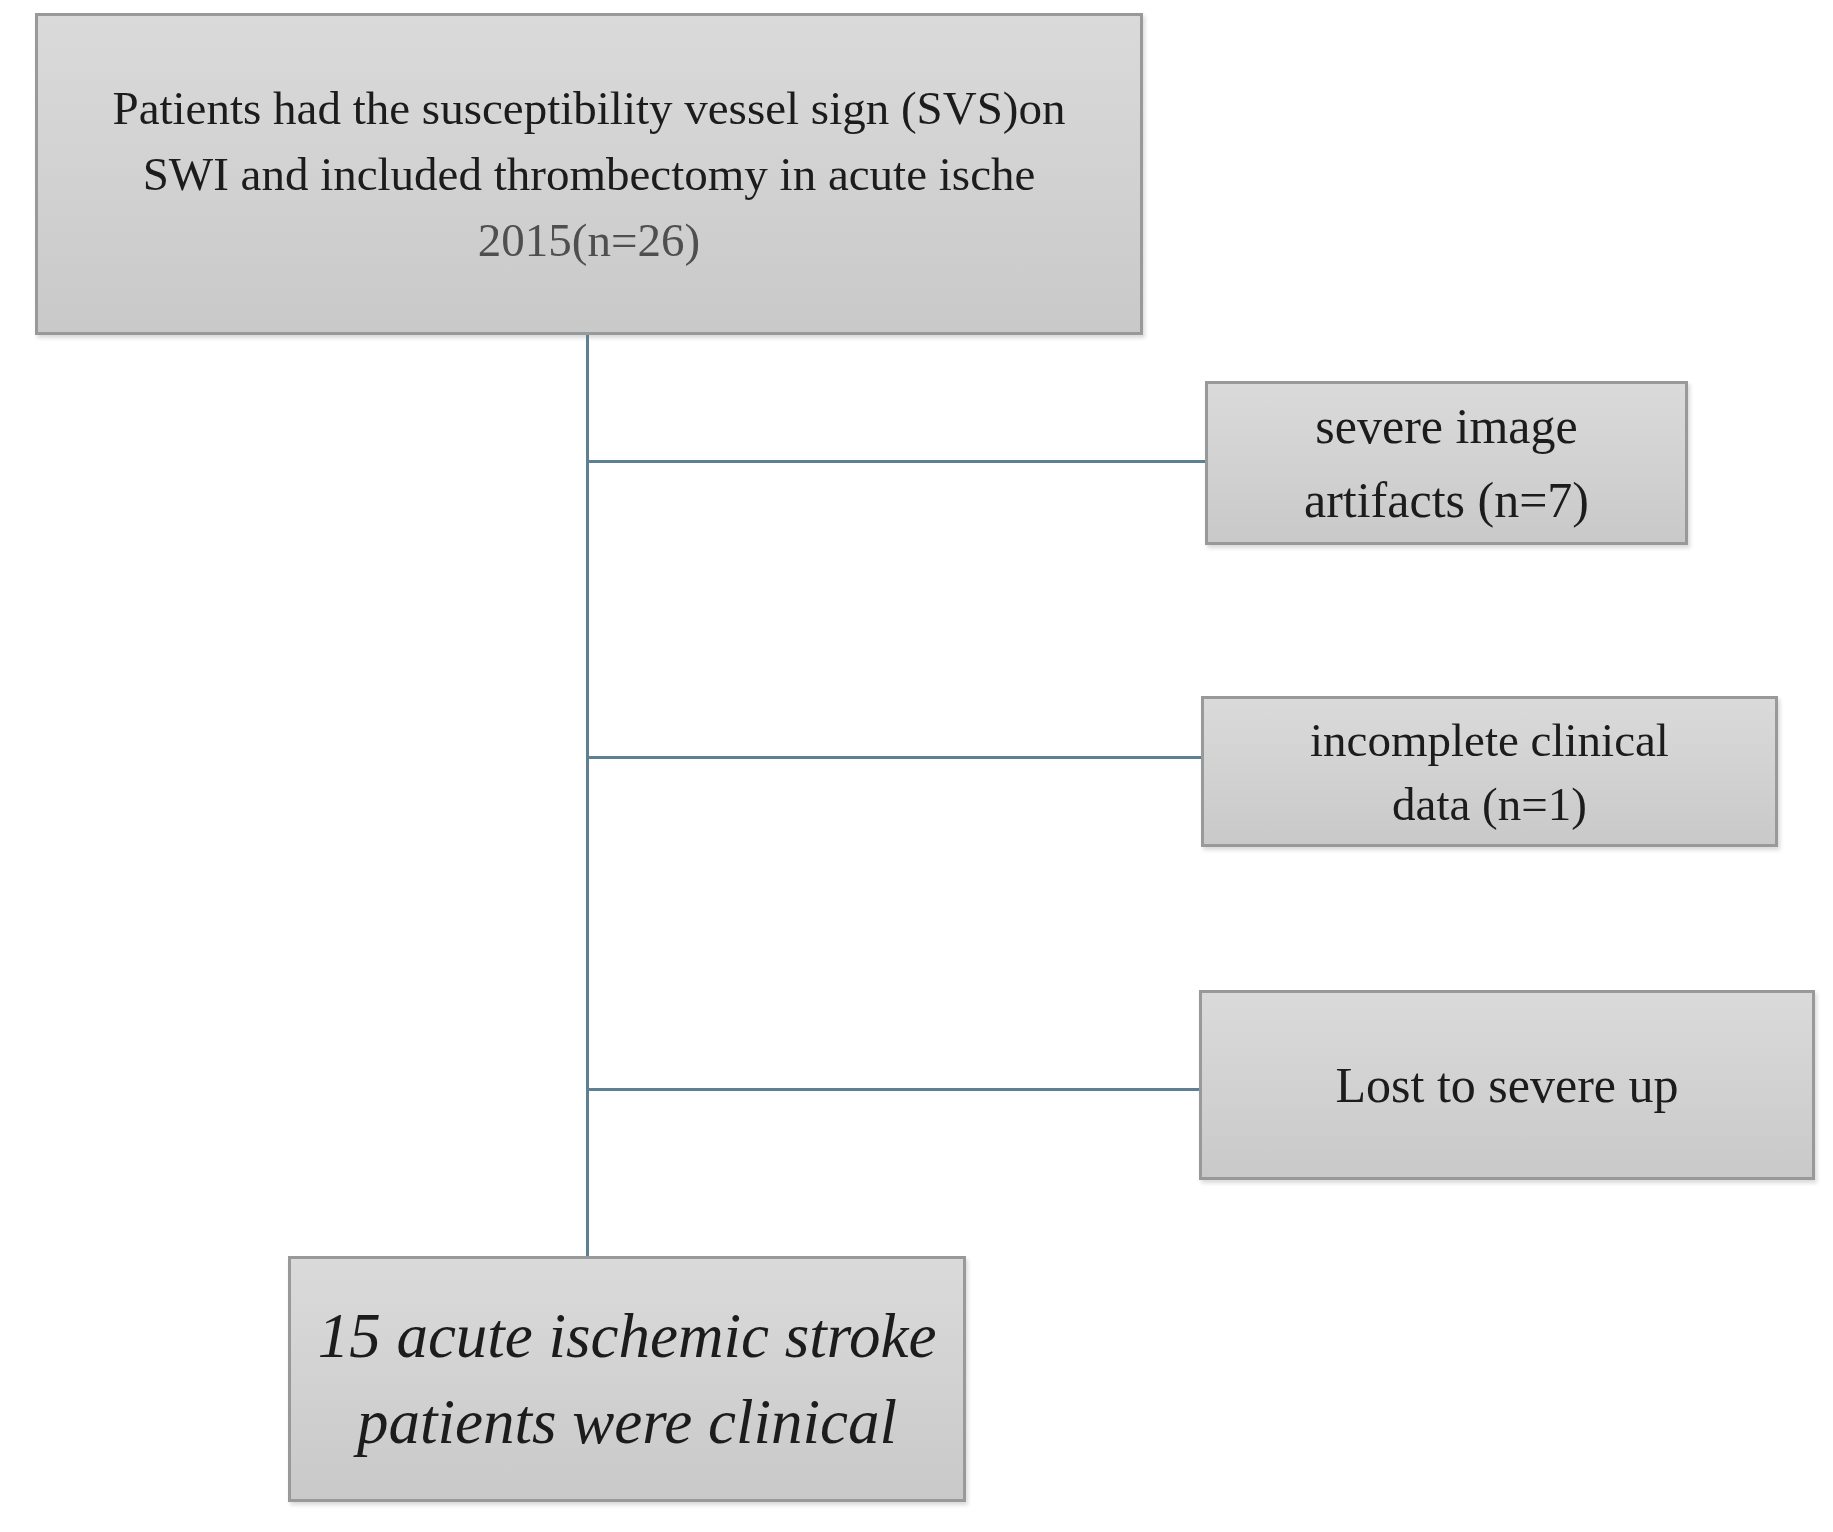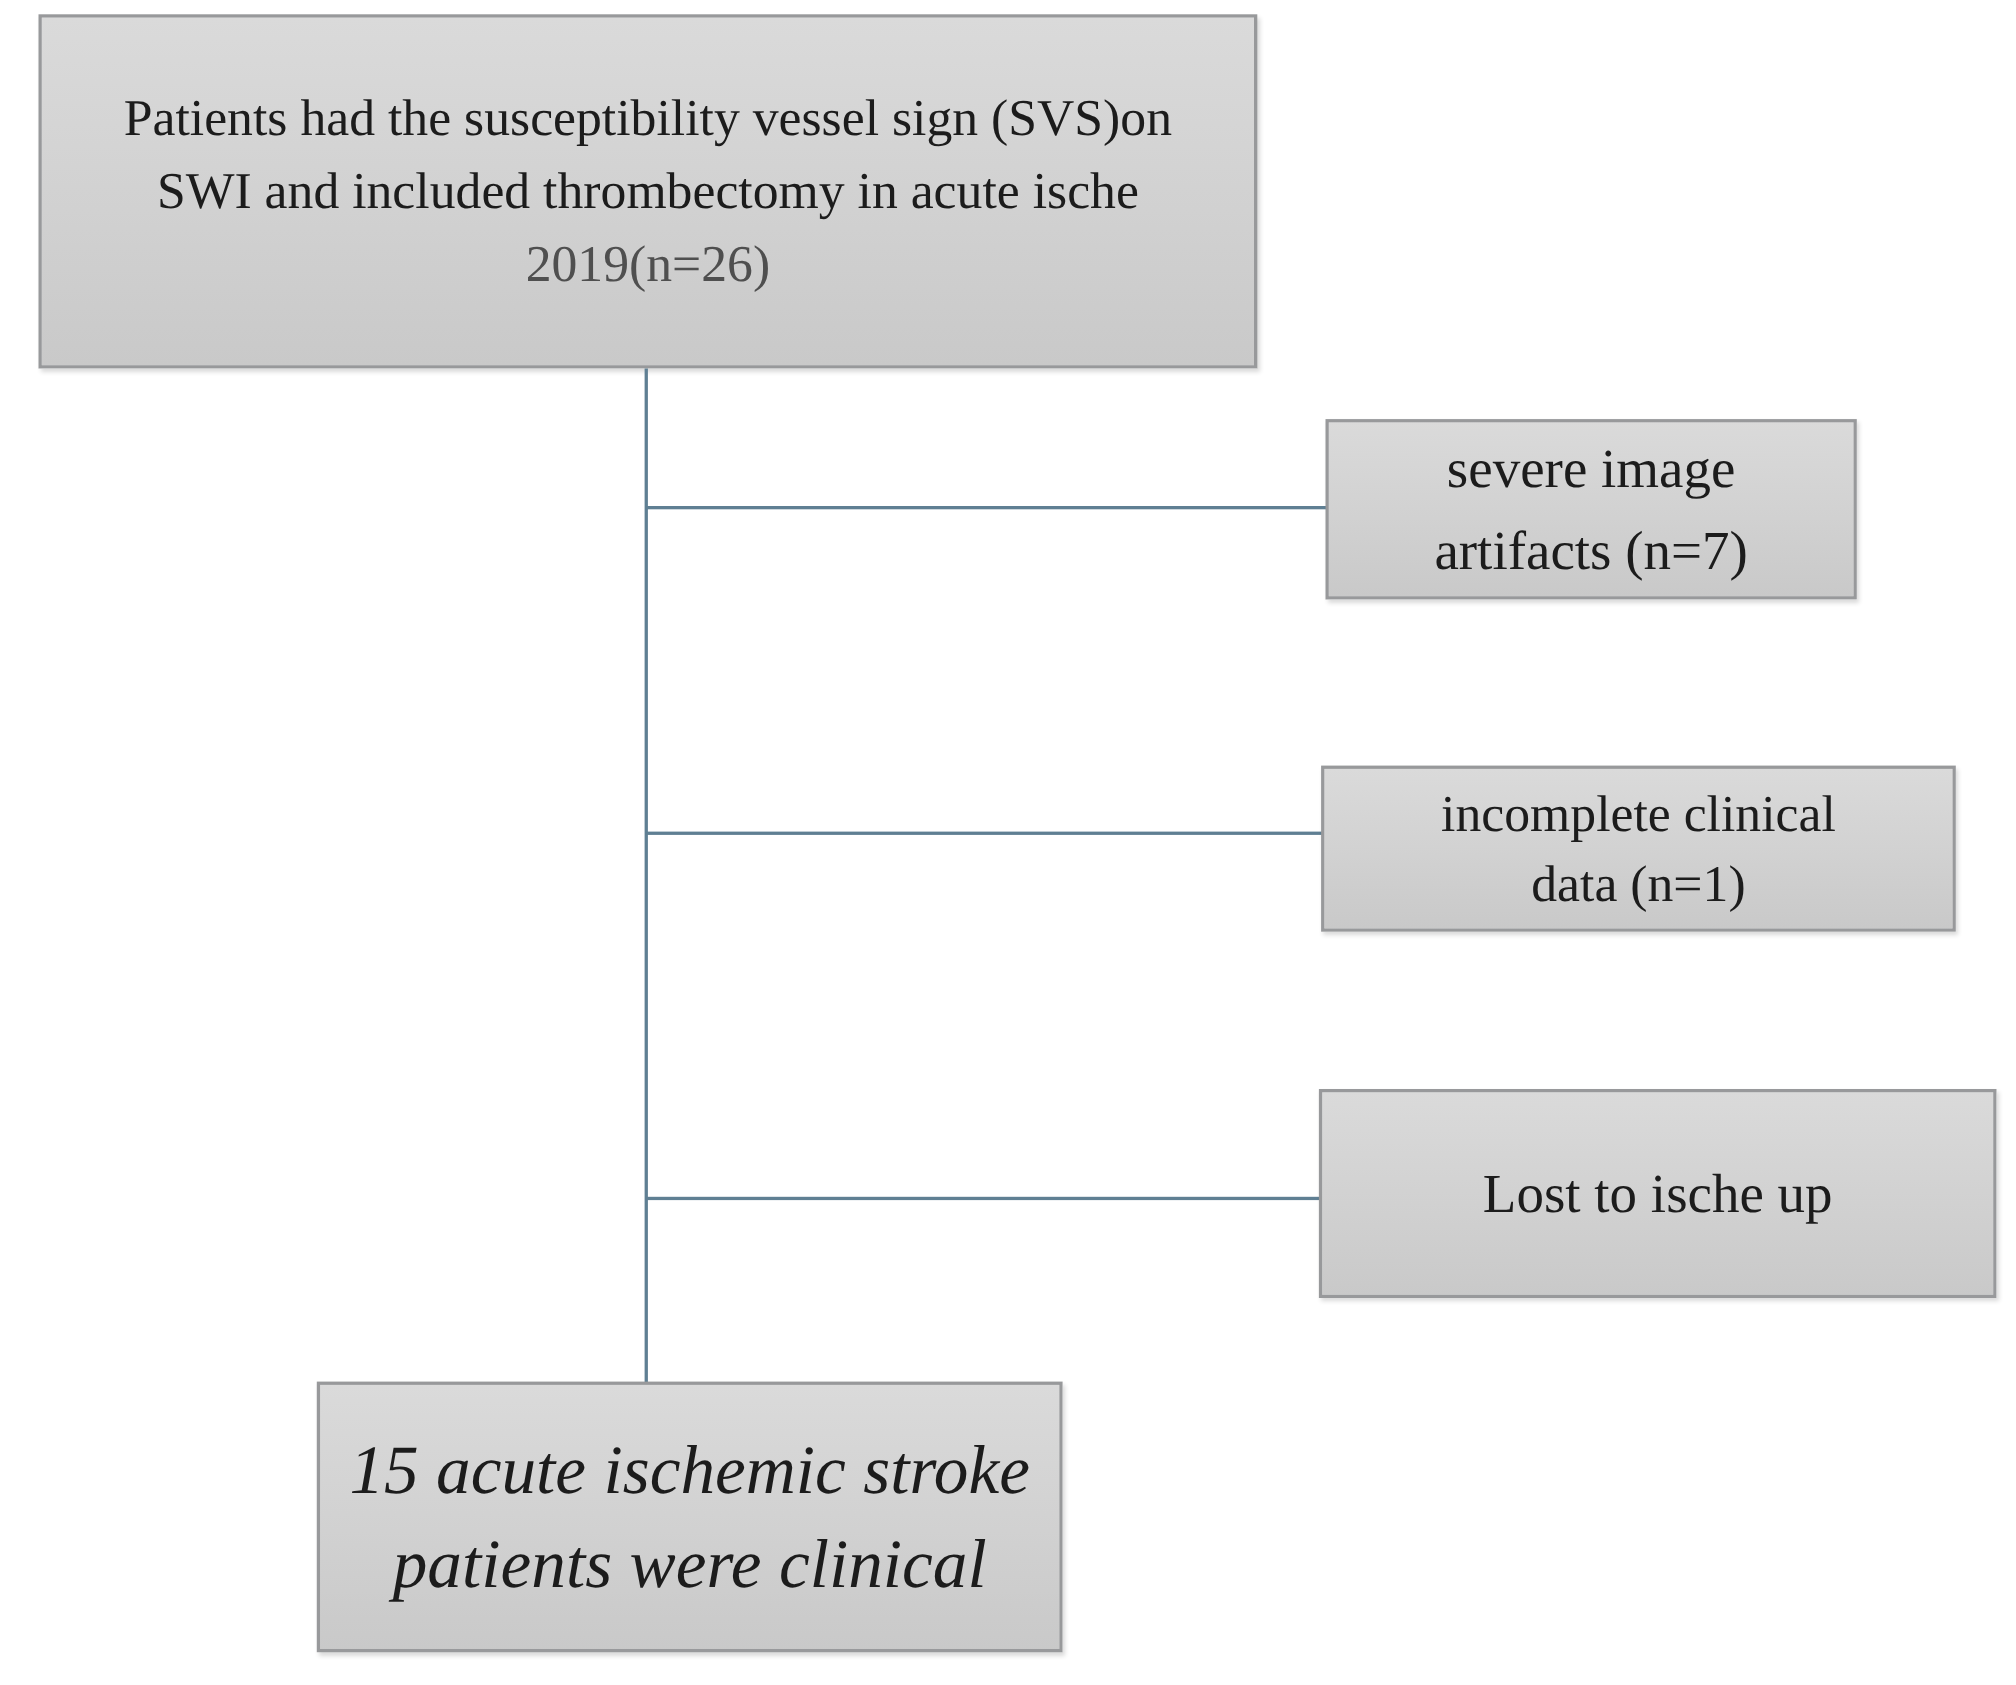--- a/index.html
+++ b/index.html
@@ -40,21 +40,21 @@
 </style>
 </head>
 <body>
 
 <div class="canvas">
 
   <div class="box top-box">
     <div>
       <div>Patients had the susceptibility vessel sign (SVS)on</div>
       <div>SWI and included thrombectomy in acute ische</div>
-      <div class="text-secondary">2019(n=26)</div>
+      <div class="text-secondary">2015(n=26)</div>
     </div>
   </div>
 
   <div class="connector vline"></div>
   <div class="connector hline-1"></div>
   <div class="connector hline-2"></div>
   <div class="connector hline-3"></div>
 
   <div class="box branch-1">
     <div>
@@ -65,21 +65,21 @@
 
   <div class="box branch-2">
     <div>
       <div>incomplete clinical</div>
       <div>data (n=1)</div>
     </div>
   </div>
 
   <div class="box branch-3">
     <div>
-      <div>Lost to ische up</div>
+      <div>Lost to severe up</div>
     </div>
   </div>
 
   <div class="box result-box">
     <div>
       <div>15 acute ischemic stroke</div>
       <div>patients were clinical</div>
     </div>
   </div>
 

